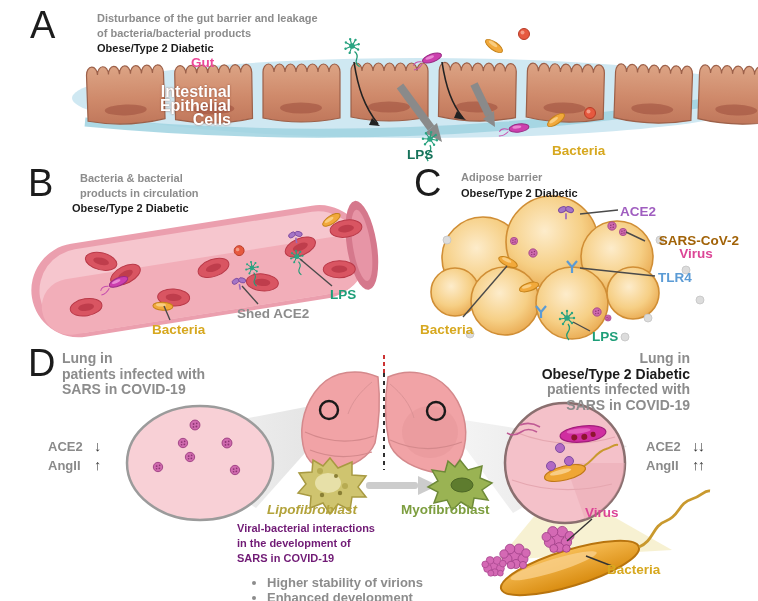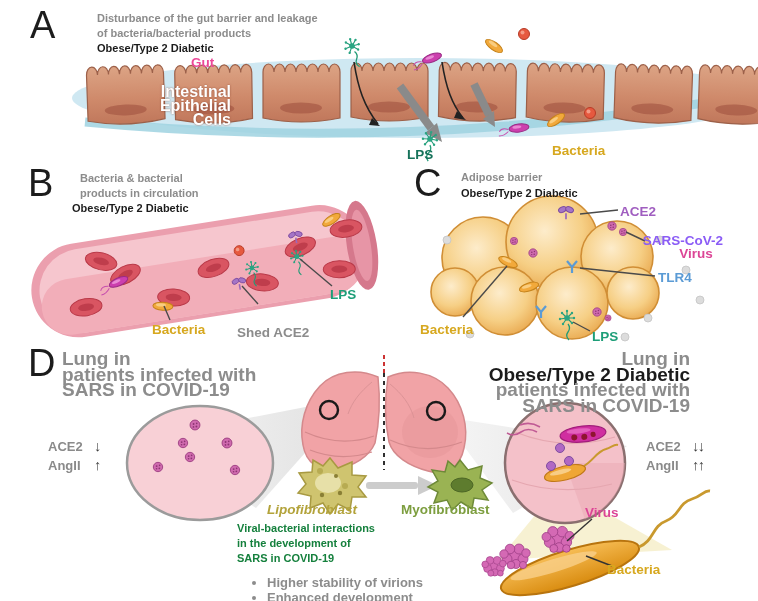--- a/index.html
+++ b/index.html
@@ -5,21 +5,21 @@
   html,body{margin:0;padding:0;background:#fff;}
   .stage{position:relative;width:758px;height:601px;background:#ffffff;
          font-family:"Liberation Sans",sans-serif;overflow:hidden;}
   .abs{position:absolute;}
   svg.art{position:absolute;left:0;top:0;pointer-events:none;}
   .letter{font-size:38px;font-weight:400;color:#1c1c1c;line-height:1;}
   .t-gray{color:#8c8c8c;font-weight:700;}
   .t-bold{color:#1b1b1b;font-weight:700;}
   .pre{white-space:pre-line;}
   .fs14{font-size:11px;line-height:15px;}
-  .fs13{font-size:19px;line-height:15.5px;}
+  .fs13{font-size:14px;line-height:15.5px;}
   .lbl{font-size:13.5px;font-weight:700;white-space:nowrap;}
   .epith{font-size:16px;line-height:14px;font-weight:700;color:#ffffff;text-align:right;
          white-space:pre-line;text-shadow:0 0 2px rgba(140,70,50,.85);}
   .acerow{display:flex;align-items:baseline;font-size:13px;font-weight:700;color:#8a8a8a;line-height:18px;}
   .acerow .alab{width:46px;}
   .arrowtxt{font-weight:700;color:#3f3f3f;font-size:14.5px;letter-spacing:-1.5px;}
   .right-title{text-align:right;}
   ul.bullets{margin:8px;padding-left:15px;font-size:13px;line-height:14.5px;color:#8c8c8c;font-weight:700;list-style:disc outside;}
   .vcenter{text-align:center;}
 </style>
@@ -323,28 +323,28 @@
 Epithelial
 Cells</div>
   <div class="abs lbl" style="left: 407px; top: 147px; color: rgb(22, 114, 90);">LPS</div>
   <div class="abs lbl" style="left: 552px; top: 143px; color: rgb(215, 168, 31);">Bacteria</div>
 
   <div class="abs letter" style="left:28px;top:164px;">B</div>
   <div class="abs t-gray fs14 pre" style="left: 72px; top: 171px; color: rgb(140, 140, 140); margin-left: 8px;">Bacteria &amp; bacterial
 products in circulation</div>
   <div class="abs t-bold fs14" style="left: 72px; top: 201px; color: rgb(27, 27, 27);">Obese/Type 2 Diabetic</div>
   <div class="abs lbl" style="left: 152px; top: 322px; color: rgb(215, 168, 31);">Bacteria</div>
-  <div class="abs lbl" style="left: 237px; top: 306px; color: rgb(140, 140, 140); margin-top: 19px;">Shed ACE2</div>
+  <div class="abs lbl" style="left: 237px; top: 306px; color: rgb(140, 140, 140);">Shed ACE2</div>
   <div class="abs lbl" style="left: 330px; top: 287px; color: rgb(29, 158, 120);">LPS</div>
 
   <div class="abs letter" style="left:414px;top:164px;">C</div>
   <div class="abs t-gray fs14" style="left: 461px; top: 170px; color: rgb(140, 140, 140);">Adipose barrier</div>
   <div class="abs t-bold fs14" style="left: 461px; top: 186px; color: rgb(27, 27, 27);">Obese/Type 2 Diabetic</div>
   <div class="abs lbl" style="left: 620px; top: 204px; color: rgb(160, 94, 192);">ACE2</div>
-  <div class="abs lbl vcenter" style="left: 633px; top: 233px; width: 100px; color: #8b5cf6; text-align: center;">SARS-CoV-2</div>
+  <div class="abs lbl vcenter" style="left: 649px; top: 233px; width: 100px; color: #a16207; text-align: center;">SARS-CoV-2</div>
   <div class="abs lbl vcenter" style="left: 646px; top: 246px; width: 100px; color: rgb(220, 69, 150);">Virus</div>
   <div class="abs lbl" style="left: 658px; top: 270px; color: rgb(91, 155, 213);">TLR4</div>
   <div class="abs lbl" style="left: 420px; top: 322px; color: rgb(215, 168, 31);">Bacteria</div>
   <div class="abs lbl" style="left: 592px; top: 329px; color: rgb(29, 158, 120);">LPS</div>
 
   <div class="abs letter" style="left:28px;top:344px;">D</div>
   <div class="abs fs13" style="left:62px;top:351px;">
     <div class="t-gray" style="color: rgb(140, 140, 140);">Lung in</div>
     <div class="t-gray" style="color: rgb(140, 140, 140);">patients infected with</div>
     <div class="t-gray" style="color: rgb(140, 140, 140);">SARS in COVID-19</div>
@@ -373,21 +373,21 @@
     </div>
     <div class="acerow">
       <span class="alab">AngII</span>
       <span class="arrowtxt" style="color: rgb(63, 63, 63);">↑↑</span>
     </div>
   </div>
 
   <div class="abs lbl" style="left: 267px; top: 502px; color: rgb(179, 163, 59); font-style: italic;">Lipofibroblast</div>
   <div class="abs lbl" style="left: 401px; top: 502px; color: rgb(125, 158, 63);">Myofibroblast</div>
 
-  <div class="abs t-gray fs14 pre" style="left: 237px; top: 521px; color: #15803d;">Viral-bacterial interactions
+  <div class="abs t-gray fs14 pre" style="left: 237px; top: 521px; color: #701a75;">Viral-bacterial interactions
 in the development of
 SARS in COVID-19</div>
   <ul class="abs bullets" style="left:244px;top:568px;">
     <li>Higher stability of virions</li>
     <li>Enhanced development</li>
   </ul>
 
   <div class="abs lbl" style="left: 585px; top: 505px; color: rgb(220, 69, 150);">Virus</div>
   <div class="abs lbl" style="left: 607px; top: 562px; color: rgb(215, 168, 31);">Bacteria</div>
 

